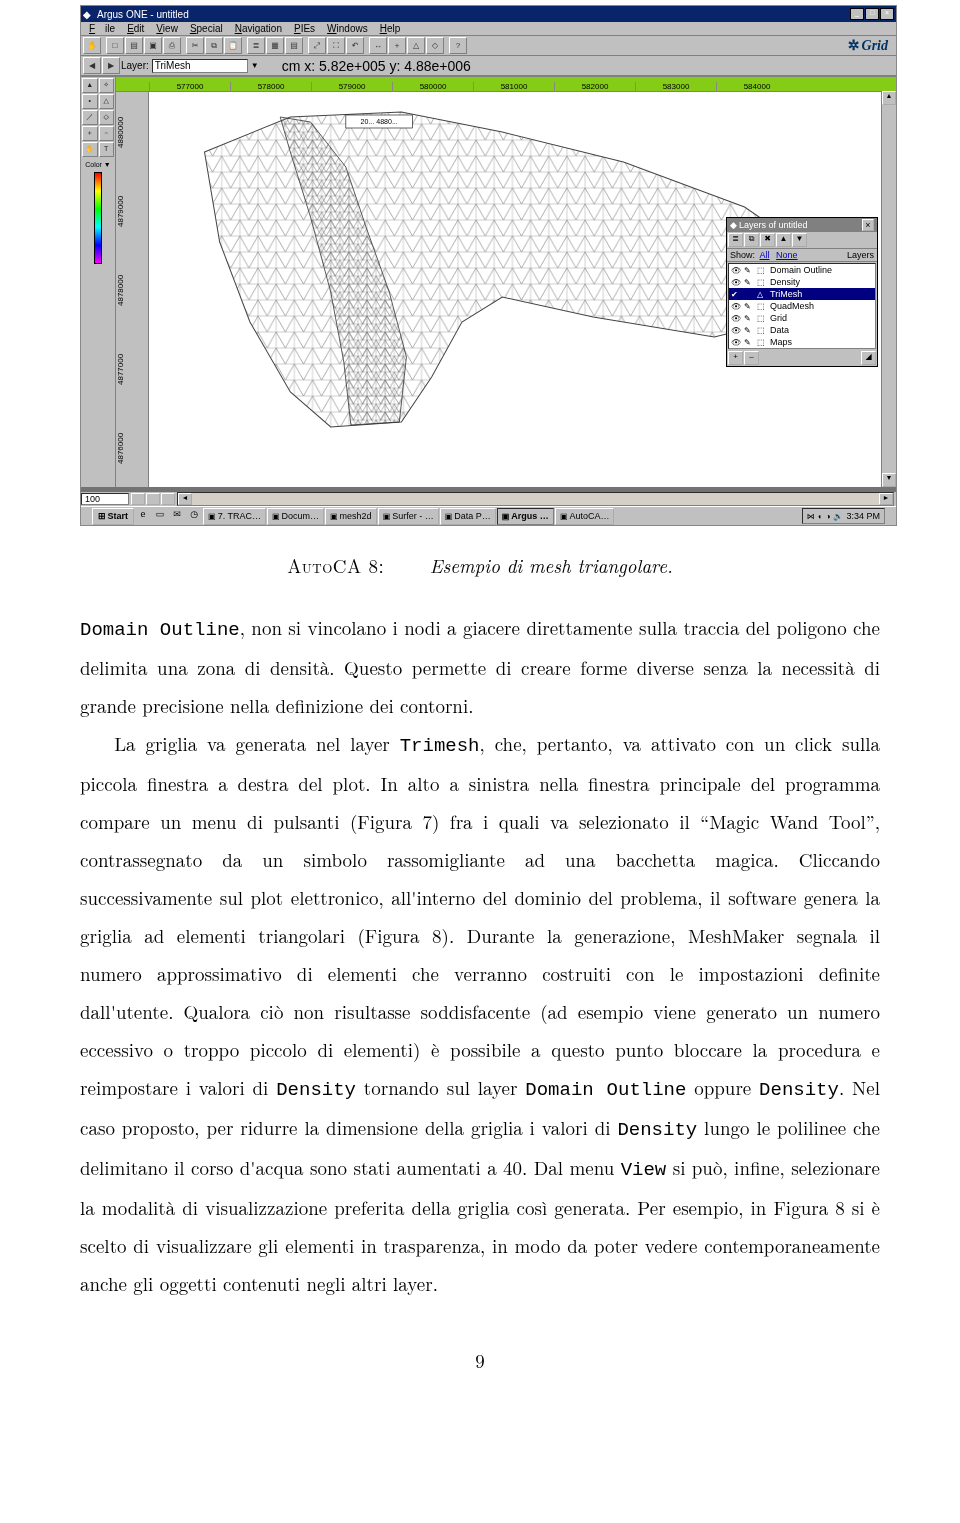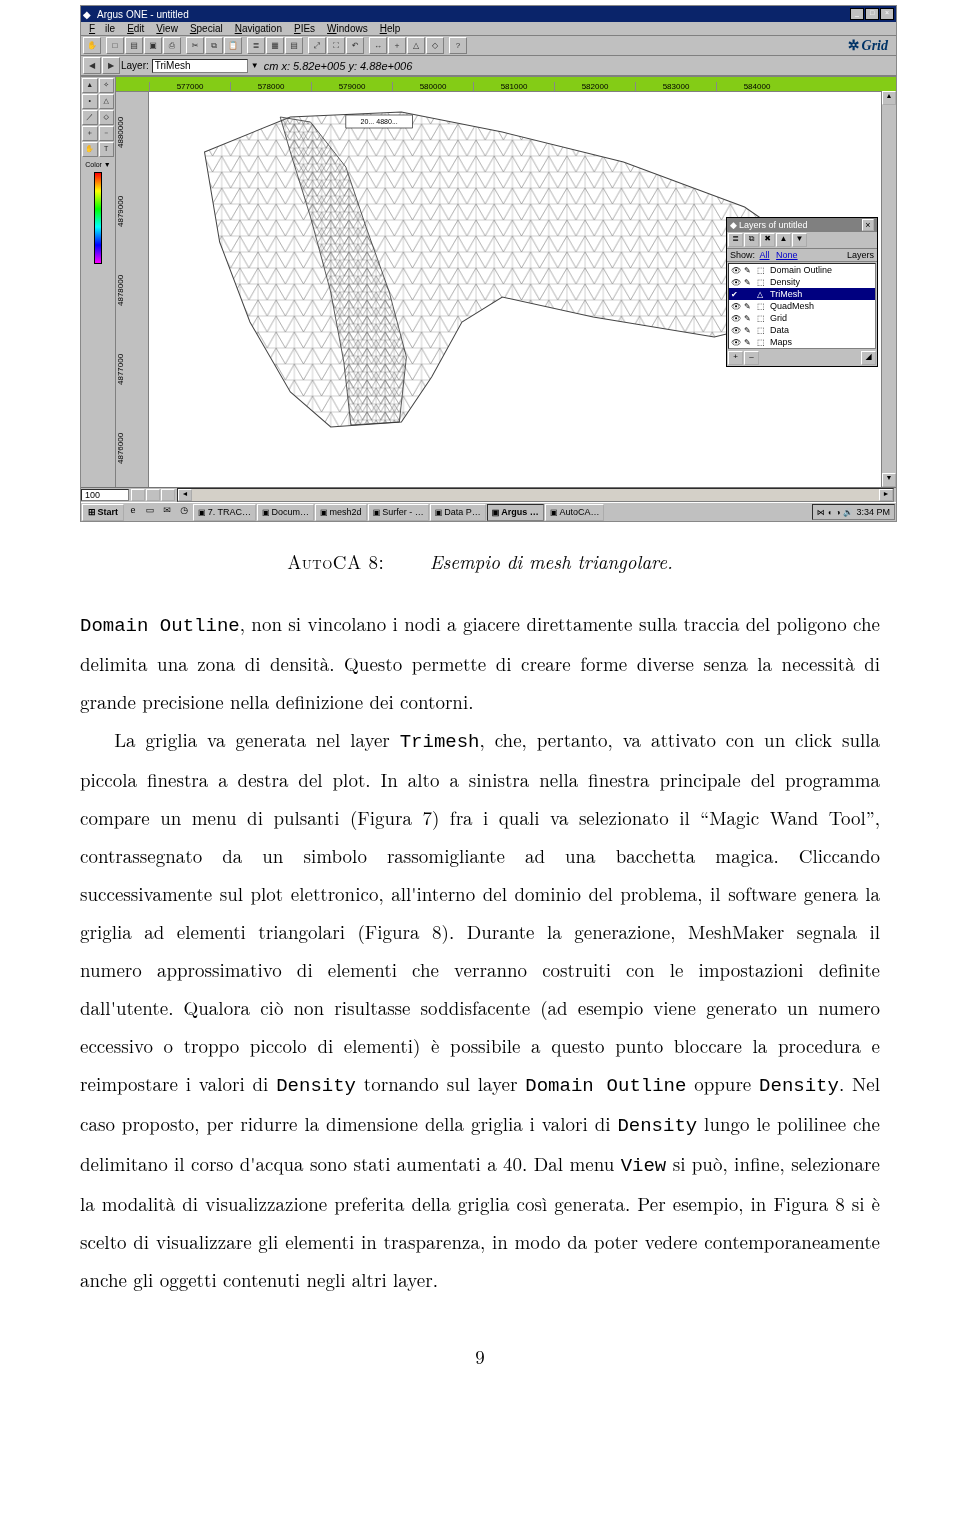--- a/index.html
+++ b/index.html
@@ -47,21 +47,21 @@
     border-top:1px solid #fff;
     border-left:1px solid #fff;
     border-right:1px solid #808080;
     border-bottom:1px solid #808080;
     display:flex;align-items:center;justify-content:center;
     font-size:8px;color:#333;
   }
   .sep{width:3px;}
   .layerfield{display:flex;align-items:center;gap:3px;font-size:10px;}
   .layerfield input{height:12px;font-size:10px;border:1px inset #808080;padding:0 2px;}
-  .coord{font-size:11px;margin-left:4px;font-style:italic;}
+  .coord{font-size:14px;margin-left:22px;}
   .logo{margin-left:auto;font-family:serif;font-size:14px;font-weight:bold;color:#003366;font-style:italic;padding-right:6px;}
   .logo::before{content:"✲";margin-right:2px;font-style:normal;}
   .workarea{
     display:flex;
     background:#fff;
     height:410px;
     position:relative;
     border-top:1px solid #808080;
   }
   .toolpalette{
@@ -121,33 +121,33 @@
   .lp-row{display:flex;align-items:center;height:12px;padding:0 2px;gap:3px;font-size:9px;}
   .lp-row.sel{background:#000080;color:#fff;}
   .lp-eye{width:10px;font-size:8px;}
   .lp-lock{width:10px;font-size:8px;}
   .lp-icon{width:10px;font-size:8px;}
   .lp-bottom{display:flex;padding:1px;gap:1px;}
   .status{
     display:flex;
     height:14px;
     background:#c0c0c0;
-    border-top:1px solid #737373;
+    border-top:5px solid #737373;
     font-size:9px;align-items:center;
   }
   .status .zoom{width:40px;padding:0 3px;border:1px inset #808080;background:#fff;}
   .status .grid{display:flex;gap:1px;margin-left:2px;}
   .status .grid div{width:12px;height:10px;background:#c0c0c0;border:1px outset #fff;}
   .status .hscroll{flex:1;height:12px;margin:0 2px;
     background:#d4d0c8;border:1px inset #808080;position:relative;}
   .status .hscroll::before{content:"◄";position:absolute;left:0;width:12px;height:10px;background:#c0c0c0;border:1px outset #fff;font-size:7px;text-align:center;}
   .status .hscroll::after{content:"►";position:absolute;right:0;width:12px;height:10px;background:#c0c0c0;border:1px outset #fff;font-size:7px;text-align:center;}
   .taskbar{
     height:18px;background:#c0c0c0;border-top:1px solid #fff;
-    display:flex;align-items:center;font-size:9px;gap:1px;padding:0 1px;
+    display:flex;align-items:center;font-size:9px;gap:1px;padding:0 11px;
   }
   .startbtn{
     height:15px;display:flex;align-items:center;gap:2px;
     border:1px outset #fff;padding:0 5px;font-weight:bold;
   }
   .startbtn::before{content:"⊞";}
   .ql{display:flex;gap:1px;}
   .ql div{width:14px;height:14px;border:1px solid transparent;text-align:center;font-size:9px;}
   .taskbtn{
     height:15px;border:1px outset #fff;padding:0 4px;

